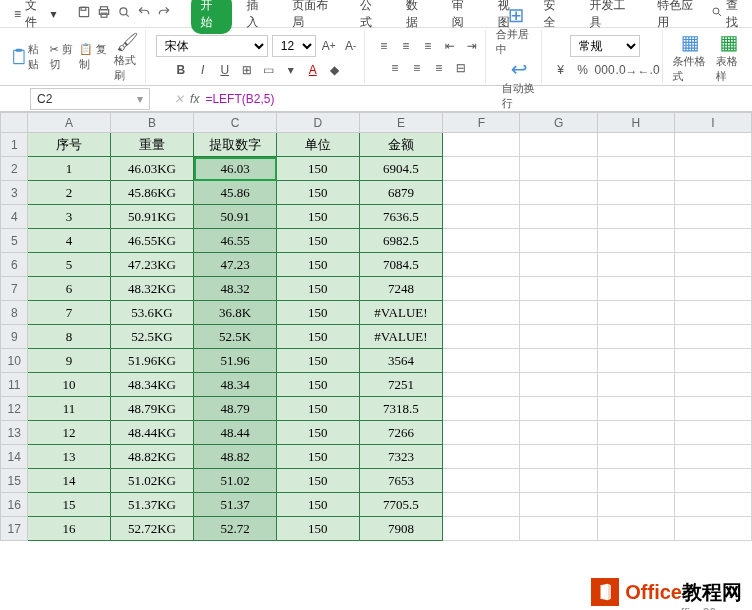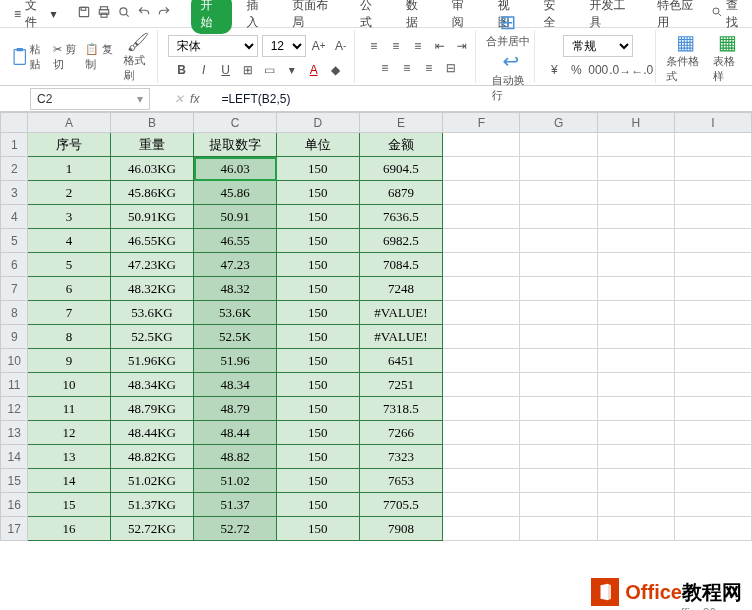--- a/index.html
+++ b/index.html
@@ -23,21 +23,21 @@
     .ribbon .grp .row { display: flex; align-items: center; gap: 4px; }
     .ribbon select { height: 22px; border: 1px solid #ccc; font-size: 12px; padding: 0 4px; background: #fff; }
     .ribbon .iconBtn { width: 18px; height: 18px; display: flex; align-items: center; justify-content: center; color: #555; font-size: 12px; }
     .ribbon .bigIcon { font-size: 20px; color: #4a90d9; }
     .pasteBig svg { width:22px; height:22px; }
     
     
     .fbar { height: 26px; display: flex; align-items: center; border-bottom: 1px solid #ccc; background: #fff; }
     .fbar .nameBox { width: 120px; height: 22px; border: 1px solid #ccc; margin-left: 30px; padding: 1px 6px; display: flex; align-items: center; justify-content: space-between; font-size: 12px; color: #333; }
     .fbar .fx { margin-left: 24px; font-style: italic; color: #666; display: flex; align-items: center; gap: 6px; }
-    .fbar .formulaInput { margin-left: 22px; color: #0f172a; font-size: 12px; }
+    .fbar .formulaInput { margin-left: 6px; color: #a21caf; font-size: 12px; }
     
     
     .gridWrap { position: relative; overflow: auto; height: 498px; }
     table.grid { border-collapse: collapse; table-layout: fixed; }
     .grid th.colHdr { background: #e9edf0; border: 1px solid #ccc; color: #666; font-weight: normal; height: 20px; font-size: 12px; }
     .grid th.rowHdr { background: #e9edf0; border: 1px solid #ccc; color: #666; font-weight: normal; width: 28px; font-size: 12px; text-align: center; }
     .grid th.corner { background: #e9edf0; border: 1px solid #ccc; width: 28px; }
     .grid td { border: 1px solid #d4d4d4; height: 24px; text-align: center; font-size: 13px; background: #fff; }
     .grid .dataCell { background: #d6ead8; border: 1px solid #2e7d45; font-family: SimSun, serif; }
     .grid .hdrRow .dataCell { font-weight: normal; }
@@ -123,21 +123,21 @@
         <span>📋 <span>复制</span></span>
       </div>
       <div style="display:flex;flex-direction:column;align-items:center;">
         <span style="font-size:18px;">🖌</span>
         <span>格式刷</span>
       </div>
     </div>
   </div>
   <div class="grp">
     <div class="row" style="margin-bottom:4px;">
-      <select style="width:90px;"><option>宋体</option></select>
+      <select style="width:112px;"><option>宋体</option></select>
       <select style="width:44px;"><option>12</option></select>
       <span class="iconBtn">A<sup>+</sup></span>
       <span class="iconBtn">A<sup>-</sup></span>
     </div>
     <div class="row">
       <span class="iconBtn">
           <b>B</b>
         </span>
       <span class="iconBtn">
           <i>I</i>
@@ -327,21 +327,21 @@
     <td class="dataCell">7248</td>
     <td></td>
           <td></td>
           <td></td>
           <td></td>
         </tr>
         <tr>
           <th class="rowHdr">8</th>
     <td class="dataCell">7</td>
     <td class="dataCell">53.6KG</td>
-    <td class="dataCell extractCol">53.6K</td>
+    <td class="dataCell extractCol">36.8K</td>
     <td class="dataCell">150</td>
     <td class="dataCell">#VALUE!</td>
     <td></td>
           <td></td>
           <td></td>
           <td></td>
         </tr>
         <tr>
           <th class="rowHdr">9</th>
     <td class="dataCell">8</td>
@@ -353,21 +353,21 @@
           <td></td>
           <td></td>
           <td></td>
         </tr>
         <tr>
           <th class="rowHdr">10</th>
     <td class="dataCell">9</td>
     <td class="dataCell">51.96KG</td>
     <td class="dataCell extractCol">51.96</td>
     <td class="dataCell">150</td>
-    <td class="dataCell">6451</td>
+    <td class="dataCell">3564</td>
     <td></td>
           <td></td>
           <td></td>
           <td></td>
         </tr>
         <tr>
           <th class="rowHdr">11</th>
     <td class="dataCell">10</td>
     <td class="dataCell">48.34KG</td>
     <td class="dataCell extractCol">48.34</td>

